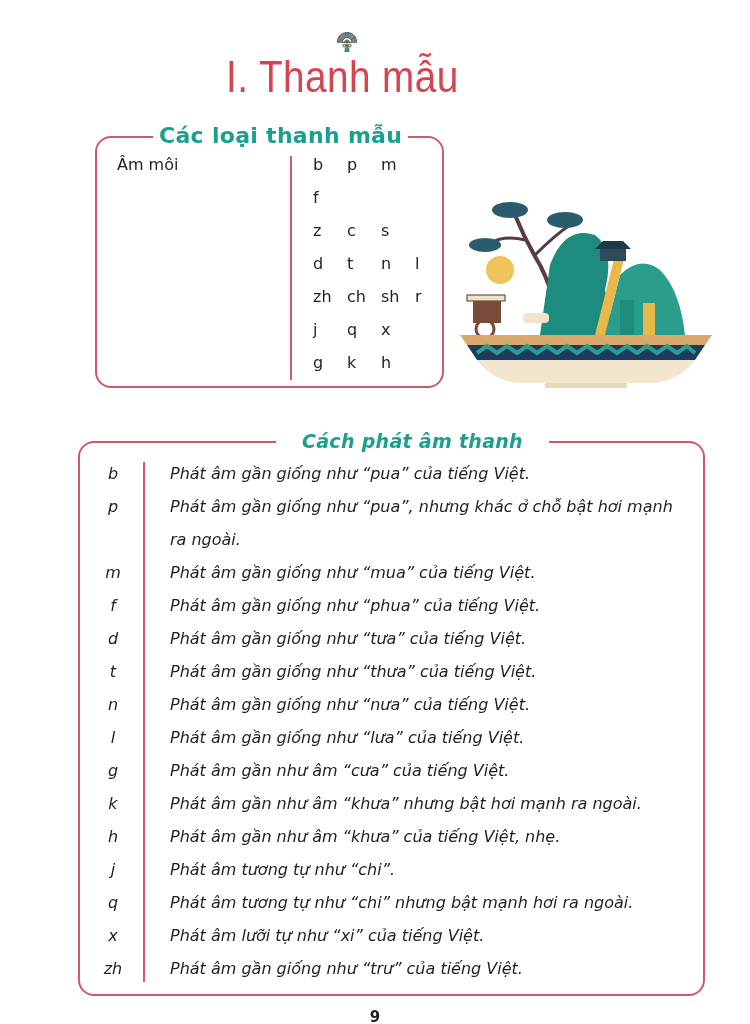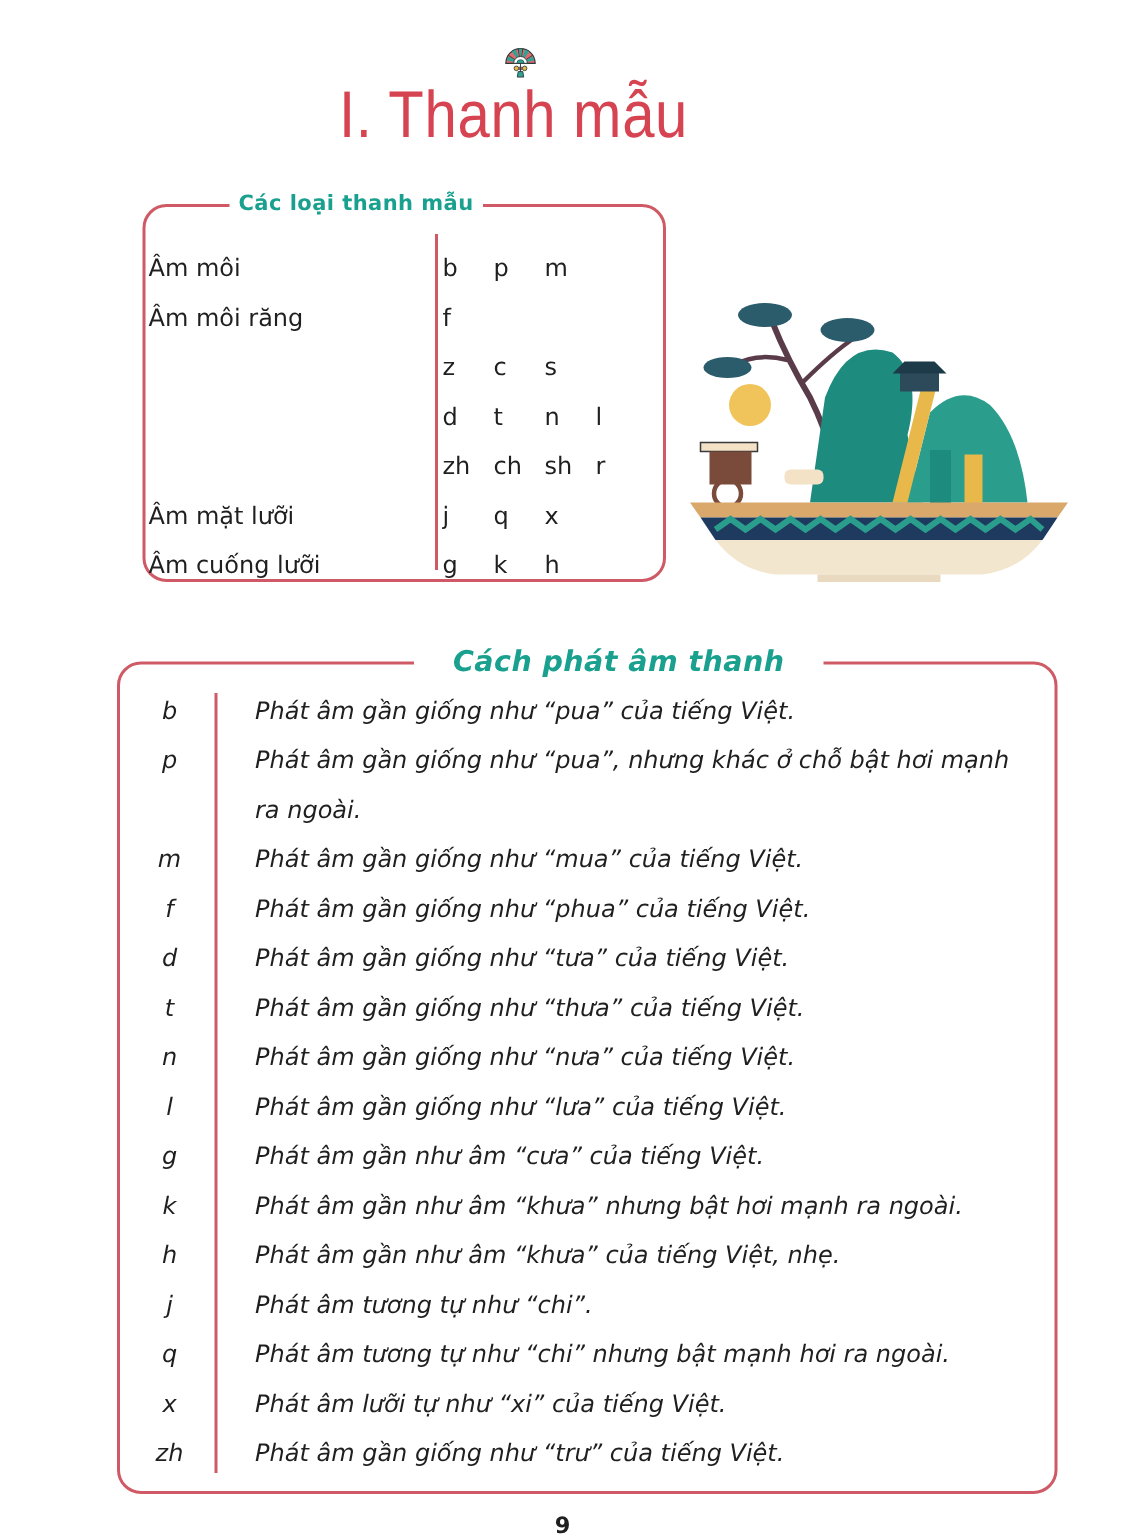--- a/index.html
+++ b/index.html
@@ -11,25 +11,25 @@
     .fan-icon { width: 70px; height: 72px; }
     .title {
       margin-left: 22px; font-family: "Liberation Sans", sans-serif; font-size: 44px; color: #d64451;
       letter-spacing: 0.5px; transform: scaleX(0.88); transform-origin: left center; font-weight: 400;
     }
     .box {
       position: absolute; border: 2.5px solid #cf5a66; border-radius: 16px; box-sizing: border-box;
     }
     .box-title {
       position: absolute; top: -14px; background: #fff; padding: 0 6px; color: #19a08e;
-      font-family: "DejaVu Sans", sans-serif; font-weight: bold; font-size: 14px; line-height: 24px; letter-spacing: 0.3px;
+      font-family: "DejaVu Sans", sans-serif; font-weight: bold; font-size: 22px; line-height: 24px; letter-spacing: 0.3px;
     }
     #box1 { left: 95px; top: 136px; width: 349px; height: 252px; }
     #box1 .box-title { left: 56px; }
-    .t1-row { position: absolute; left: 2px; height: 33px; display: flex; align-items: flex-end; font-size: 16px; }
+    .t1-row { position: absolute; left: 20px; height: 33px; display: flex; align-items: flex-start; font-size: 16px; }
     .t1-label { width: 180px; }
     .t1-vals { position: absolute; left: 196px; display: flex; }
     .t1-vals span { display: inline-block; width: 34px; }
     .divider1 { position: absolute; left: 193px; top: 18px; width: 1.5px; height: 224px; background: #cf5a66; }
 
     #box2 { left: 78px; top: 441px; width: 627px; height: 555px; font-style: italic; }
     #box2 .box-title { left: 196px; padding: 0 26px; font-size: 19px; }
     .divider2 { position: absolute; left: 63px; top: 19px; width: 1.5px; height: 520px; background: #cf5a66; }
     .t2-row { position: absolute; left: 0; width: 620px; font-size: 16px; line-height: 33px; }
     .t2-key { position: absolute; left: 0; width: 66px; text-align: center; }
@@ -73,21 +73,20 @@
 
   <div class="t1-row" style="top:17px">
     <span class="t1-label">Âm môi</span>
     <div class="t1-vals">
         <span>b</span>
         <span>p</span>
         <span>m</span>
       </div>
   </div>
   <div class="t1-row" style="top:50px">
-    <span class="t1-label">Âm môi răng</span>
     <div class="t1-vals">
         <span>f</span>
       </div>
   </div>
   <div class="t1-row" style="top:83px">
     <div class="t1-vals">
         <span>z</span>
         <span>c</span>
         <span>s</span>
       </div>
@@ -102,29 +101,27 @@
   </div>
   <div class="t1-row" style="top:149px">
     <div class="t1-vals">
         <span>zh</span>
         <span>ch</span>
         <span>sh</span>
         <span>r</span>
       </div>
   </div>
   <div class="t1-row" style="top:182px">
-    <span class="t1-label">Âm mặt lưỡi</span>
     <div class="t1-vals">
         <span>j</span>
         <span>q</span>
         <span>x</span>
       </div>
   </div>
   <div class="t1-row" style="top:215px">
-    <span class="t1-label">Âm cuống lưỡi</span>
     <div class="t1-vals">
         <span>g</span>
         <span>k</span>
         <span>h</span>
       </div>
   </div>
 </div>
 
 <svg class="illustration" viewBox="0 0 262 195">
   <circle cx="45" cy="75" r="14" fill="#f0c45a"></circle>

